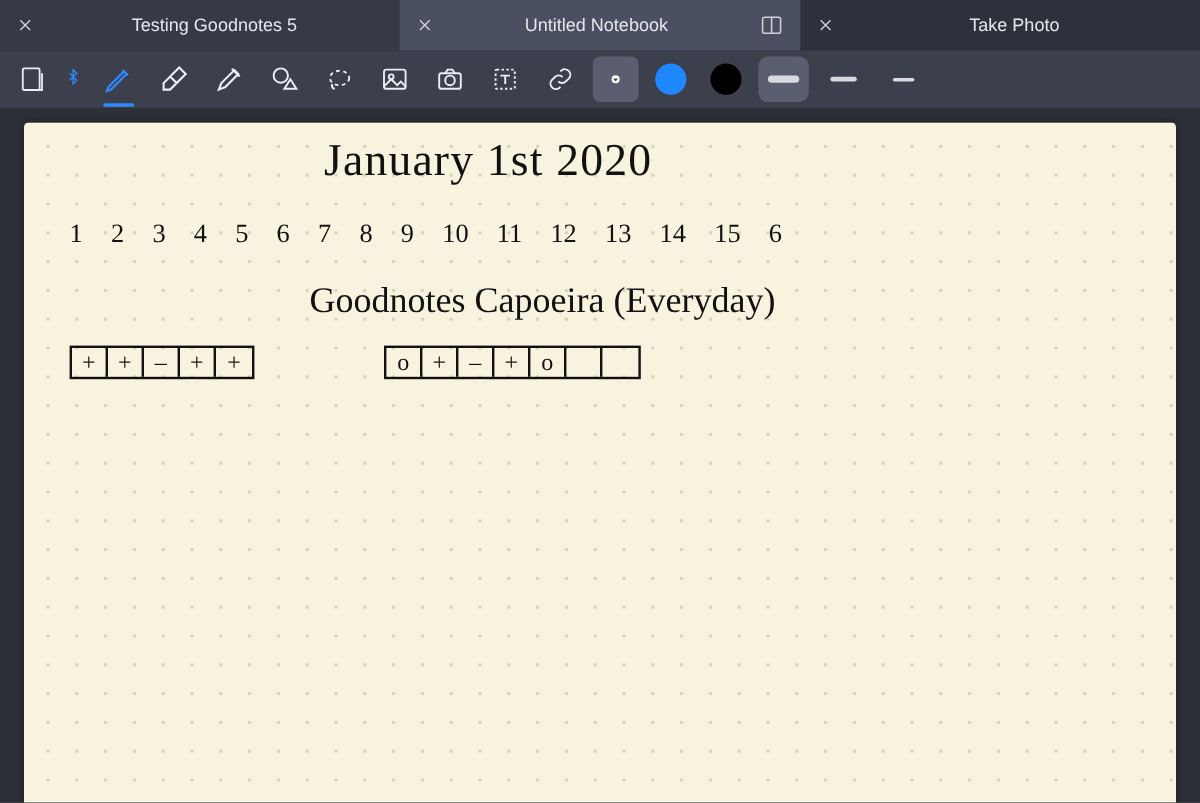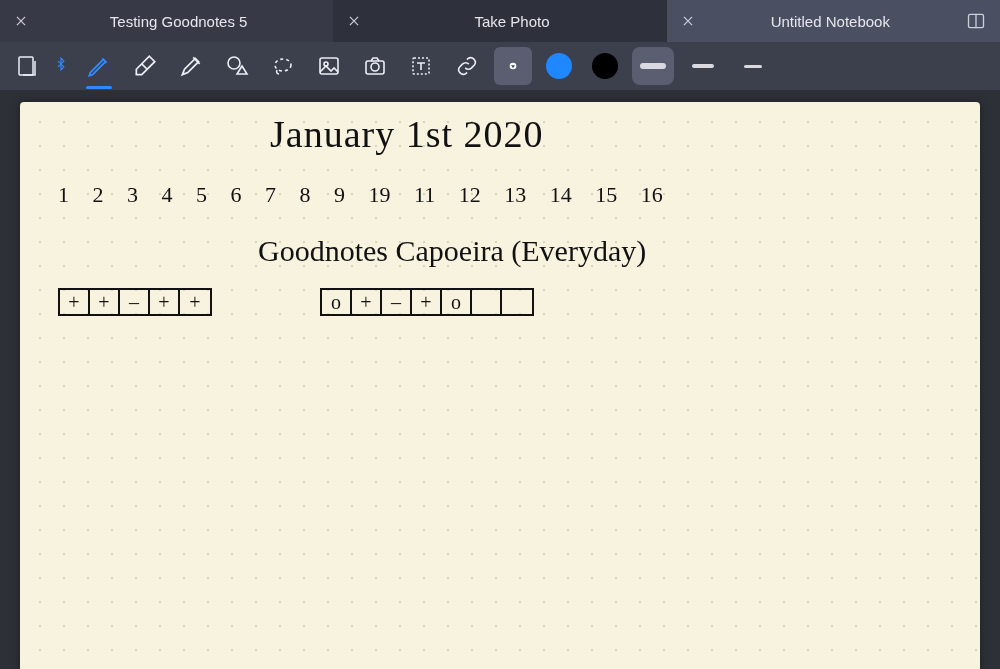--- a/index.html
+++ b/index.html
@@ -52,41 +52,41 @@
 
 <div class="tabbar">
   <div class="tab inactive">
     <span class="close">
       <svg viewBox="0 0 24 24" width="14" height="14" stroke="currentColor" stroke-width="2" fill="none">
           <path d="M5 5l14 14M19 5L5 19"></path>
         </svg>
     </span>
     <span class="title">Testing Goodnotes 5</span>
   </div>
-  <div class="tab right">
-    <span class="close">
-      <svg viewBox="0 0 24 24" width="14" height="14" stroke="currentColor" stroke-width="2" fill="none">
-          <path d="M5 5l14 14M19 5L5 19"></path>
-        </svg>
-    </span>
-    <span class="title">Take Photo</span>
-  </div>
   <div class="tab active">
     <span class="close">
       <svg viewBox="0 0 24 24" width="14" height="14" stroke="currentColor" stroke-width="2" fill="none">
           <path d="M5 5l14 14M19 5L5 19"></path>
         </svg>
     </span>
     <span class="title">Untitled Notebook</span>
     <span class="split">
       <svg viewBox="0 0 24 24" width="20" height="20" stroke="currentColor" stroke-width="1.6" fill="none">
           <rect x="3" y="4" width="18" height="16" rx="2"></rect>
           <path d="M12 4v16"></path>
         </svg>
     </span>
+  </div>
+  <div class="tab right">
+    <span class="close">
+      <svg viewBox="0 0 24 24" width="14" height="14" stroke="currentColor" stroke-width="2" fill="none">
+          <path d="M5 5l14 14M19 5L5 19"></path>
+        </svg>
+    </span>
+    <span class="title">Take Photo</span>
   </div>
 </div>
 
 <div class="toolbar">
   <div class="tool">
     <svg viewBox="0 0 24 24" width="24" height="24" stroke="currentColor" fill="none" stroke-width="1.5">
         <rect x="4" y="3" width="14" height="18" rx="1"></rect>
         <path d="M20 7v14H8"></path>
       </svg>
   </div>
@@ -171,21 +171,21 @@
       <div class="stroke-bar" style="width:22px;height:4px"></div>
     </div>
   <div class="stroke-preview">
       <div class="stroke-bar" style="width:18px;height:3px"></div>
     </div>
 </div>
 
 <div class="stage">
   <div class="paper">
     <div class="hw title">January 1st 2020</div>
-    <div class="hw nums">1  2  3  4  5  6  7   8  9   19  11   12  13  14  15  16</div>
+    <div class="hw nums">1  2  3  4  5  6  7   8  9   10  11   12  13  14  15  6</div>
     <div class="hw task">Goodnotes Capoeira (Everyday)</div>
 
     <div class="tracker t1">
         <div class="cell">+</div>
         <div class="cell">+</div>
         <div class="cell">–</div>
         <div class="cell">+</div>
         <div class="cell">+</div>
       </div>
     <div class="tracker t2">

